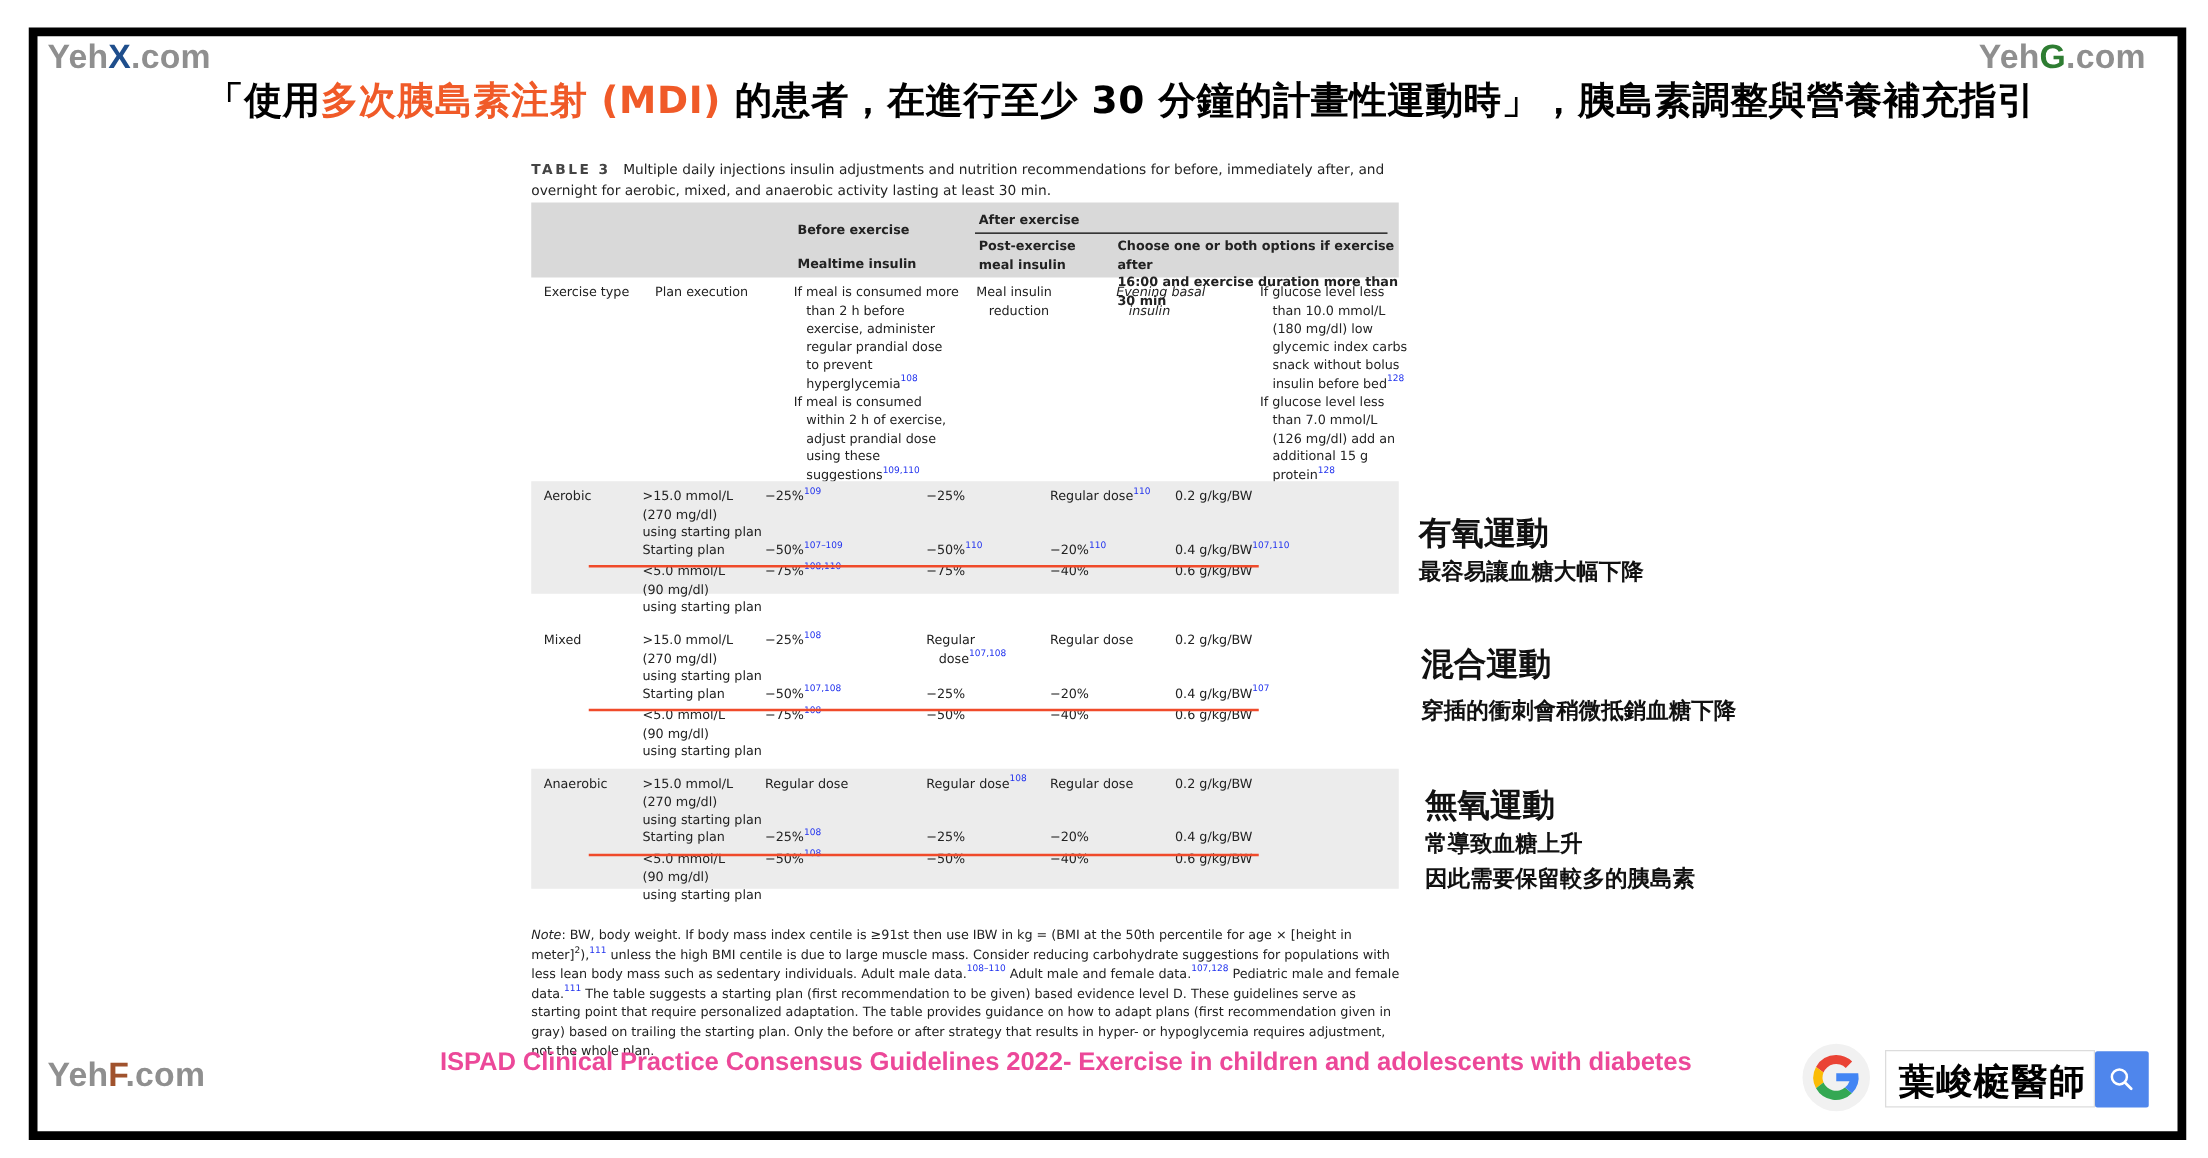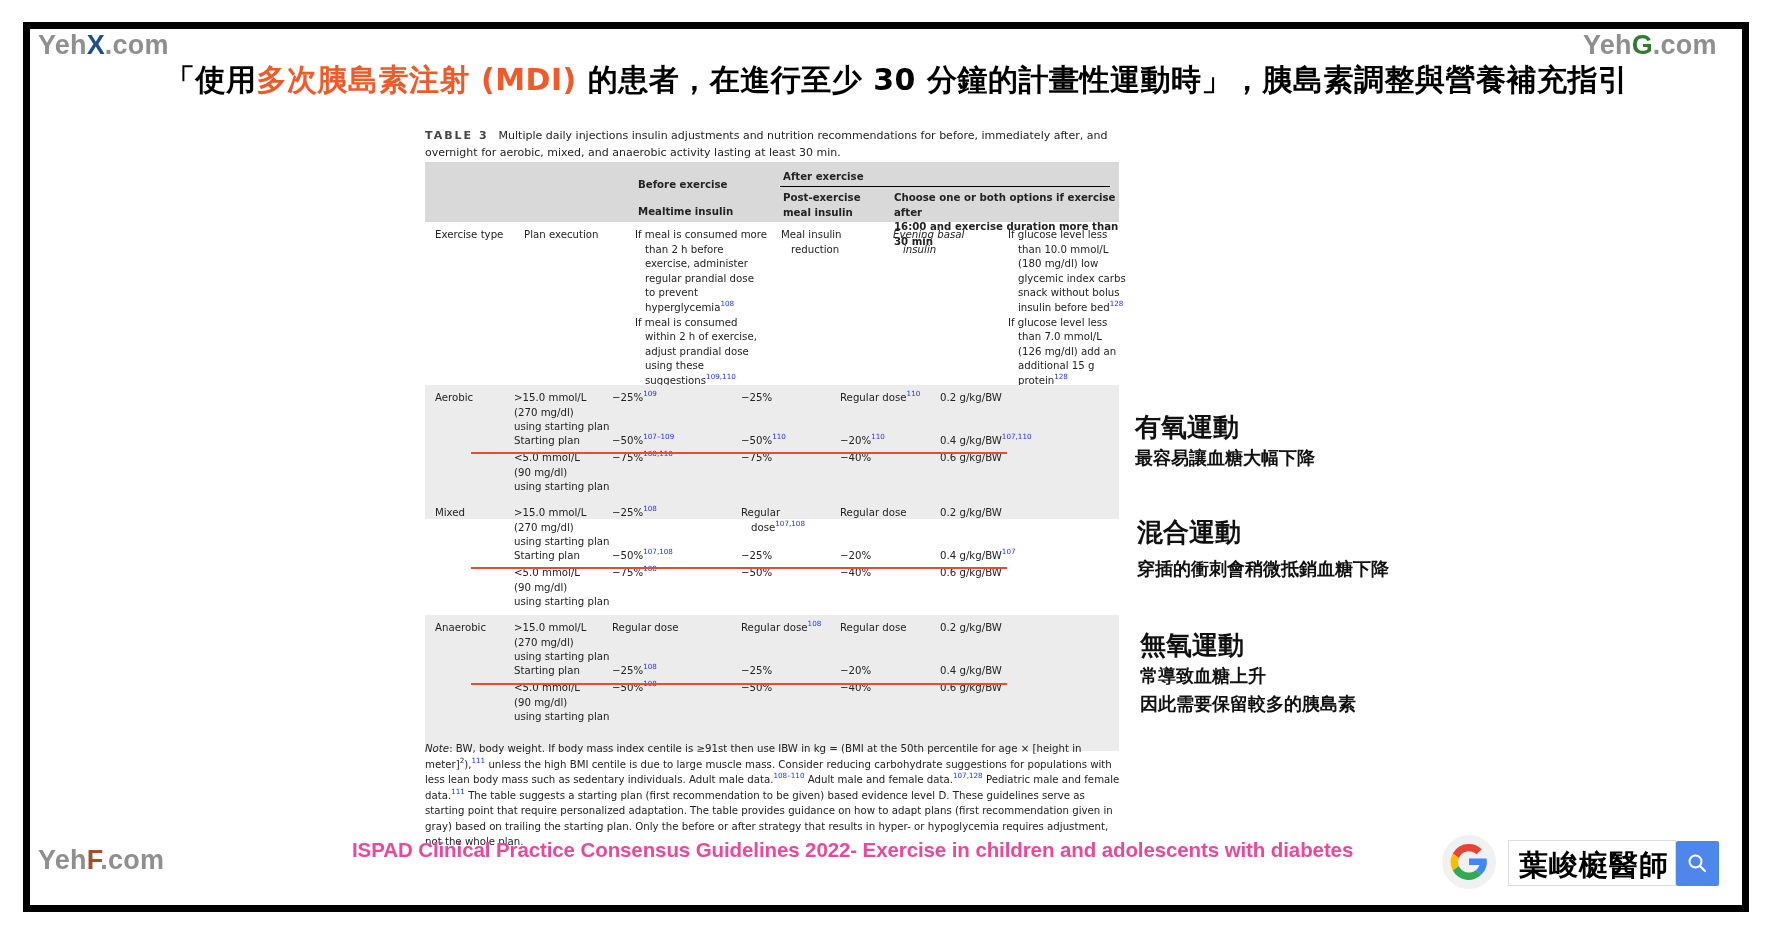--- a/index.html
+++ b/index.html
@@ -85,21 +85,21 @@
     <div class="ind">snack without bolus</div>
     <div class="ind"><span>insulin before bed</span><sup>128</sup></div>
     <div>If glucose level less</div>
     <div class="ind">than 7.0 mmol/L</div>
     <div class="ind">(126 mg/dl) add an</div>
     <div class="ind">additional 15 g</div>
     <div class="ind"><span>protein</span><sup>128</sup></div>
   </div>
 </div>
 
-<div class="sec gray" id="sec0" style="top:385px;height:134px;">
+<div class="sec gray" id="sec0" style="top:385px;height:90px;">
     <div class="cell" style="left: 10px; top: 6px;"><span>Aerobic</span></div>
     <div class="cell" style="left: 89px; top: 6px;">
       <div>&gt;15.0 mmol/L</div>
       <div>(270 mg/dl)</div>
       <div>using starting plan</div>
     </div>
     <div class="cell" style="left: 89px; top: 49px;"><span>Starting plan</span></div>
     <div class="cell" style="left: 89px; top: 66px;">
       <div>&lt;5.0 mmol/L</div>
       <div>(90 mg/dl)</div>
@@ -137,21 +137,21 @@
     <div class="cell" style="left: 515px; top: 6px;"><span>0.2 g/kg/BW</span><sup></sup></div>
     <div class="cell" style="left: 187px; top: 49px;"><span>−50%</span><sup>107,108</sup></div>
     <div class="cell" style="left: 316px; top: 49px;"><span>−25%</span><sup></sup></div>
     <div class="cell" style="left: 415px; top: 49px;"><span>−20%</span><sup></sup></div>
     <div class="cell" style="left: 515px; top: 49px;"><span>0.4 g/kg/BW</span><sup>107</sup></div>
     <div class="cell" style="left: 187px; top: 66px;"><span>−75%</span><sup>108</sup></div>
     <div class="cell" style="left: 316px; top: 66px;"><span>−50%</span><sup></sup></div>
     <div class="cell" style="left: 415px; top: 66px;"><span>−40%</span><sup></sup></div>
     <div class="cell" style="left: 515px; top: 66px;"><span>0.6 g/kg/BW</span><sup></sup></div>
   </div>
-<div class="sec gray" id="sec2" style="top:615px;height:136px;">
+<div class="sec gray" id="sec2" style="top:615px;height:96px;">
     <div class="cell" style="left: 10px; top: 6px;"><span>Anaerobic</span></div>
     <div class="cell" style="left: 89px; top: 6px;">
       <div>&gt;15.0 mmol/L</div>
       <div>(270 mg/dl)</div>
       <div>using starting plan</div>
     </div>
     <div class="cell" style="left: 89px; top: 49px;"><span>Starting plan</span></div>
     <div class="cell" style="left: 89px; top: 66px;">
       <div>&lt;5.0 mmol/L</div>
       <div>(90 mg/dl)</div>

